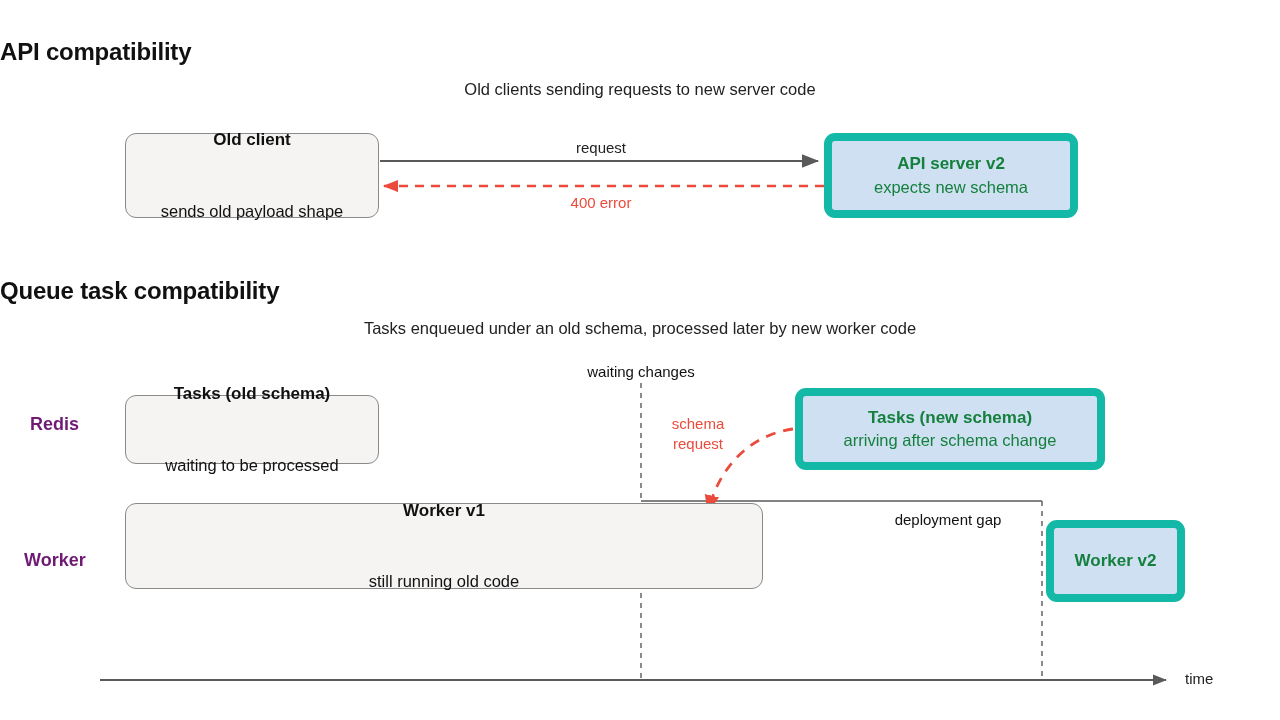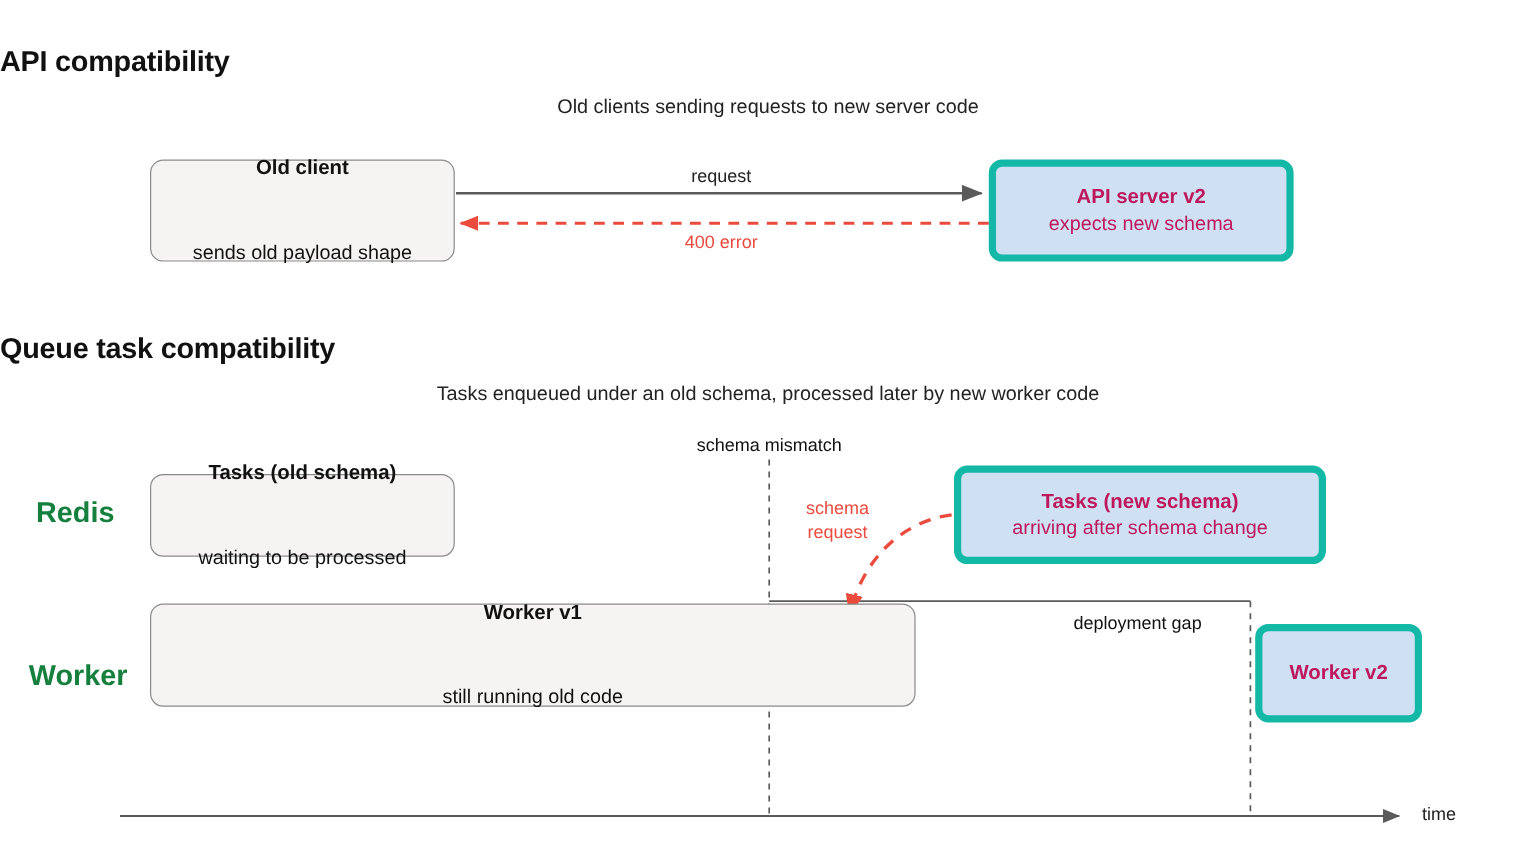--- a/index.html
+++ b/index.html
@@ -61,29 +61,29 @@
     margin-top: 2px;
   }
   .node.grey {
     background: #f5f4f2;
     border: 1.4px solid #8a8a8a;
     color: #111111;
     gap: 48px;
   }
   .node.blue {
     background: #cfe0f3;
-    border: 6px solid #14b8a6;
-    color: #be185d;
+    border: 8px solid #14b8a6;
+    color: #15803d;
   }
 
   
   .row-label {
-    font-size: 24px;
+    font-size: 18px;
     font-weight: bold;
-    color: #15803d;
+    color: #701a75;
     white-space: nowrap;
   }
 
   
   .edge-label {
     font-size: 15px;
     color: #222222;
     white-space: nowrap;
     text-align: center;
   }
@@ -161,21 +161,21 @@
 
   <div class="abs edge-label" style="left:501px; top:139px; width:200px;">request</div>
   <div class="abs edge-label red" style="left:501px; top:194px; width:200px;">400 error</div>
 
   <div class="abs section-sub" style="left:0; top:319px; width:1280px;">Tasks enqueued under an old schema, processed later by new worker code</div>
   <div class="abs section-title" style="left:0; top:277px; width:1280px;">Queue task compatibility</div>
 
   <div class="abs row-label" style="left:30px; top:414px;">Redis</div>
   <div class="abs row-label" style="left:24px; top:550px;">Worker</div>
 
-  <div class="abs tick-label" style="left:541px; top:363px; width:200px; text-align:center;">schema mismatch</div>
+  <div class="abs tick-label" style="left:541px; top:363px; width:200px; text-align:center;">waiting changes</div>
 
   <div class="abs tick-label" style="left:858px; top:511px; width:180px; text-align:center;">deployment gap</div>
 
   <div class="abs edge-label red red-2line" style="left:640px; top:414px; width:116px; text-align:center;">
     <div>schema</div>
     <div>request</div>
   </div>
 
   <div class="abs node grey" style="left:125px; top:395px; width:254px; height:69px;">
     <div class="title">Tasks (old schema)</div>

